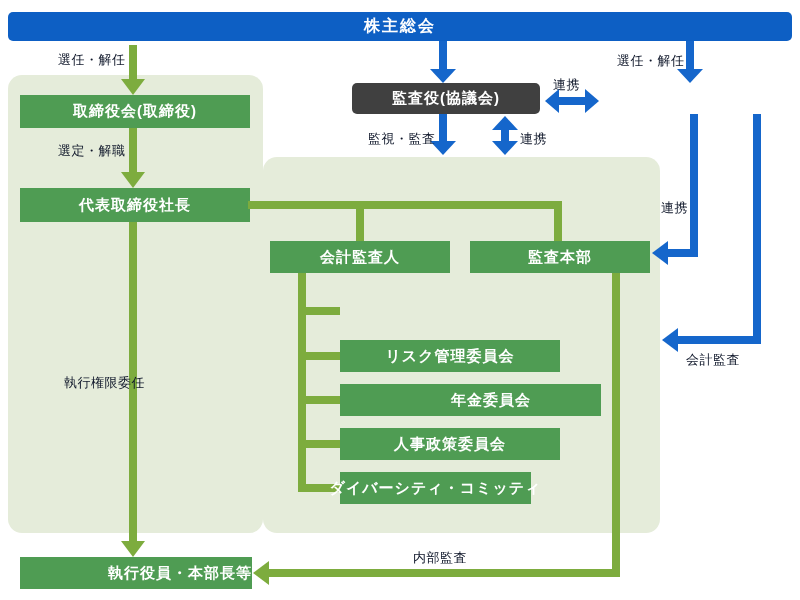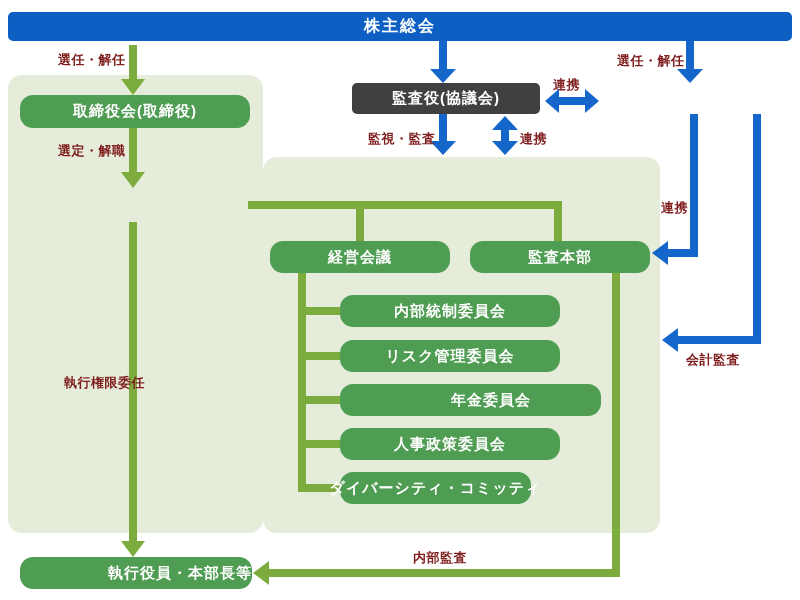--- a/index.html
+++ b/index.html
@@ -5,39 +5,39 @@
   html,body{margin:0;padding:0;background:#fff;}
   .canvas{
     position:relative;width:800px;height:600px;background:#fff;overflow:hidden;
     font-family:"Liberation Sans","DejaVu Sans",sans-serif;
   }
   .panel{position:absolute;background:#e5ecda;border-radius:14px;}
   .box{
     position:absolute;display:flex;align-items:center;justify-content:center;
     color:#fff;font-weight:bold;font-size:15px;letter-spacing:1px;white-space:nowrap;
   }
-  .green{background:#4f9c53;border-radius:13px;}
+  .green{background:#4f9c53;border-radius:0;}
   .blue{background:#404040;border-radius:5px;}
   .topbar{
     position:absolute;left:8px;top:12px;width:784px;height:29px;background:#0d5fc4;
     border-radius:5px;display:flex;align-items:center;justify-content:center;
     color:#fff;font-weight:bold;font-size:16px;letter-spacing:2px;
   }
   .gline{position:absolute;background:#7dac3e;}
   .bline{position:absolute;background:#1566cb;}
   .ah{position:absolute;width:0;height:0;}
   
   .g-down{border-left:12px solid transparent;border-right:12px solid transparent;border-top:16px solid #7dac3e;}
   .g-left{border-top:12px solid transparent;border-bottom:12px solid transparent;border-right:16px solid #7dac3e;}
   
   .b-down{border-left:13px solid transparent;border-right:13px solid transparent;border-top:14px solid #1566cb;}
   .b-up{border-left:13px solid transparent;border-right:13px solid transparent;border-bottom:14px solid #1566cb;}
   .b-left{border-top:12px solid transparent;border-bottom:12px solid transparent;border-right:14px solid #1566cb;}
   .b-right{border-top:12px solid transparent;border-bottom:12px solid transparent;border-left:14px solid #1566cb;}
-  .lbl{position:absolute;color:#7f1d1d;font-size:13px;font-weight:bold;white-space:nowrap;letter-spacing:0.5px;}
+  .lbl{position:absolute;color:#0f172a;font-size:13px;font-weight:normal;white-space:nowrap;letter-spacing:0.5px;}
 </style>
 </head>
 <body>
 
 <div class="canvas">
 
   <div class="panel" style="left:8px;top:75px;width:255px;height:458px;"></div>
   <div class="panel" style="left:263px;top:157px;width:397px;height:376px;"></div>
 
   <div class="topbar">
@@ -49,20 +49,23 @@
   <div class="lbl" style="left:58px;top:51px;">選任・解任</div>
 
   <div class="box green" style="left:20px;top:95px;width:230px;height:33px;">
     <span>取締役会(取締役)</span>
   </div>
 
   <div class="gline" style="left:129px;top:128px;width:8px;height:44px;"></div>
   <div class="ah g-down" style="left:121px;top:172px;"></div>
   <div class="lbl" style="left:58px;top:142px;">選定・解職</div>
 
+  <div class="box green" style="left:20px;top:188px;width:230px;height:34px;">
+    <span>代表取締役社長</span>
+  </div>
 
   <div class="gline" style="left:129px;top:222px;width:8px;height:319px;"></div>
   <div class="ah g-down" style="left:121px;top:541px;"></div>
   <div class="lbl" style="left:64px;top:374px;">執行権限委任</div>
 
   <div class="gline" style="left:248px;top:201px;width:314px;height:8px;"></div>
   <div class="gline" style="left:356px;top:201px;width:8px;height:40px;"></div>
   <div class="gline" style="left:554px;top:201px;width:8px;height:40px;"></div>
 
   <div class="bline" style="left:439px;top:41px;width:8px;height:28px;"></div>
@@ -94,37 +97,34 @@
   <div class="bline" style="left:668px;top:249px;width:30px;height:8px;"></div>
   <div class="ah b-left" style="left:652px;top:241px;border-right-width:16px;"></div>
   <div class="lbl" style="left:661px;top:199px;">連携</div>
 
   <div class="bline" style="left:753px;top:114px;width:8px;height:230px;"></div>
   <div class="bline" style="left:678px;top:336px;width:83px;height:8px;"></div>
   <div class="ah b-left" style="left:662px;top:328px;border-right-width:16px;"></div>
   <div class="lbl" style="left:686px;top:351px;">会計監査</div>
 
   <div class="box green" style="left:270px;top:241px;width:180px;height:32px;">
-    <span>経営会議</span>
+    <span>会計監査人</span>
   </div>
 
   <div class="box green" style="left:470px;top:241px;width:180px;height:32px;">
     <span>監査本部</span>
   </div>
 
   <div class="gline" style="left:298px;top:273px;width:8px;height:219px;"></div>
   <div class="gline" style="left:306px;top:307px;width:34px;height:8px;"></div>
   <div class="gline" style="left:306px;top:352px;width:34px;height:8px;"></div>
   <div class="gline" style="left:306px;top:396px;width:34px;height:8px;"></div>
   <div class="gline" style="left:306px;top:440px;width:34px;height:8px;"></div>
   <div class="gline" style="left:306px;top:484px;width:34px;height:8px;"></div>
 
-  <div class="box green" style="left:340px;top:295px;width:220px;height:32px;">
-    <span>内部統制委員会</span>
-  </div>
   <div class="box green" style="left:340px;top:340px;width:220px;height:32px;">
     <span>リスク管理委員会</span>
   </div>
   <div class="box green" style="left:340px;top:384px;width:220px;height:32px;padding-left:41px;">
     <span>年金委員会</span>
   </div>
   <div class="box green" style="left:340px;top:428px;width:220px;height:32px;">
     <span>人事政策委員会</span>
   </div>
   <div class="box green" style="left:340px;top:472px;width:191px;height:32px;">

